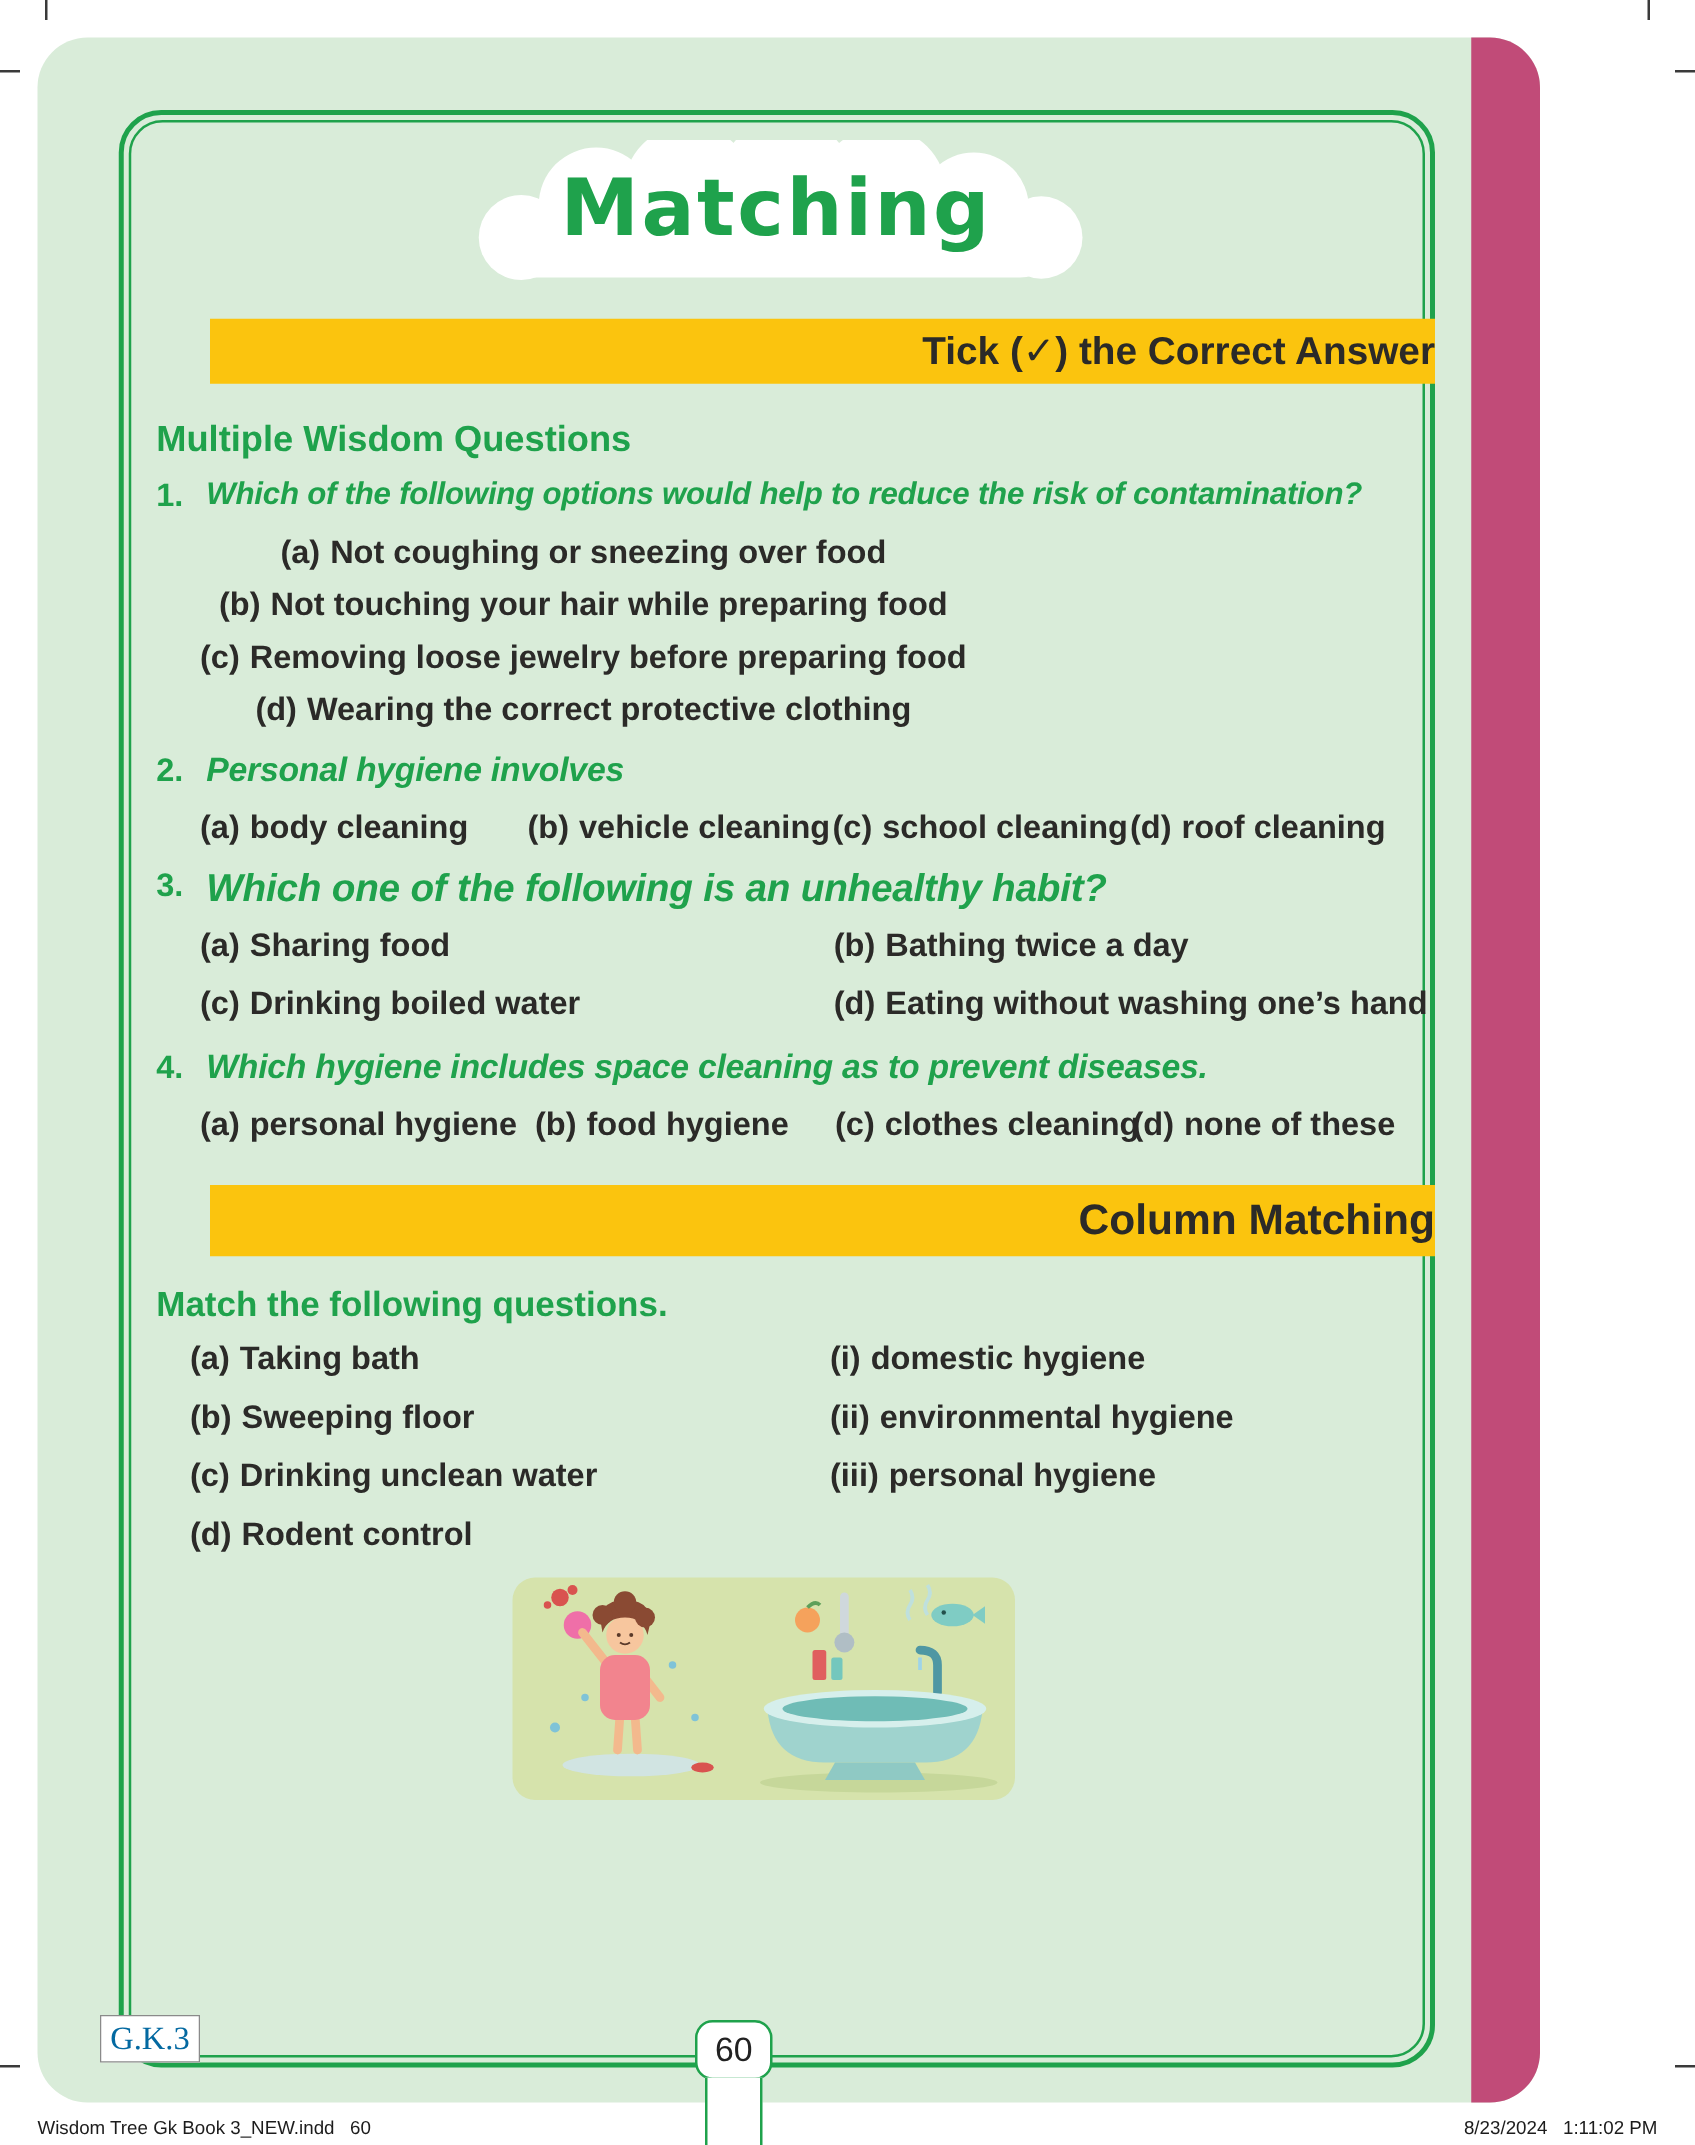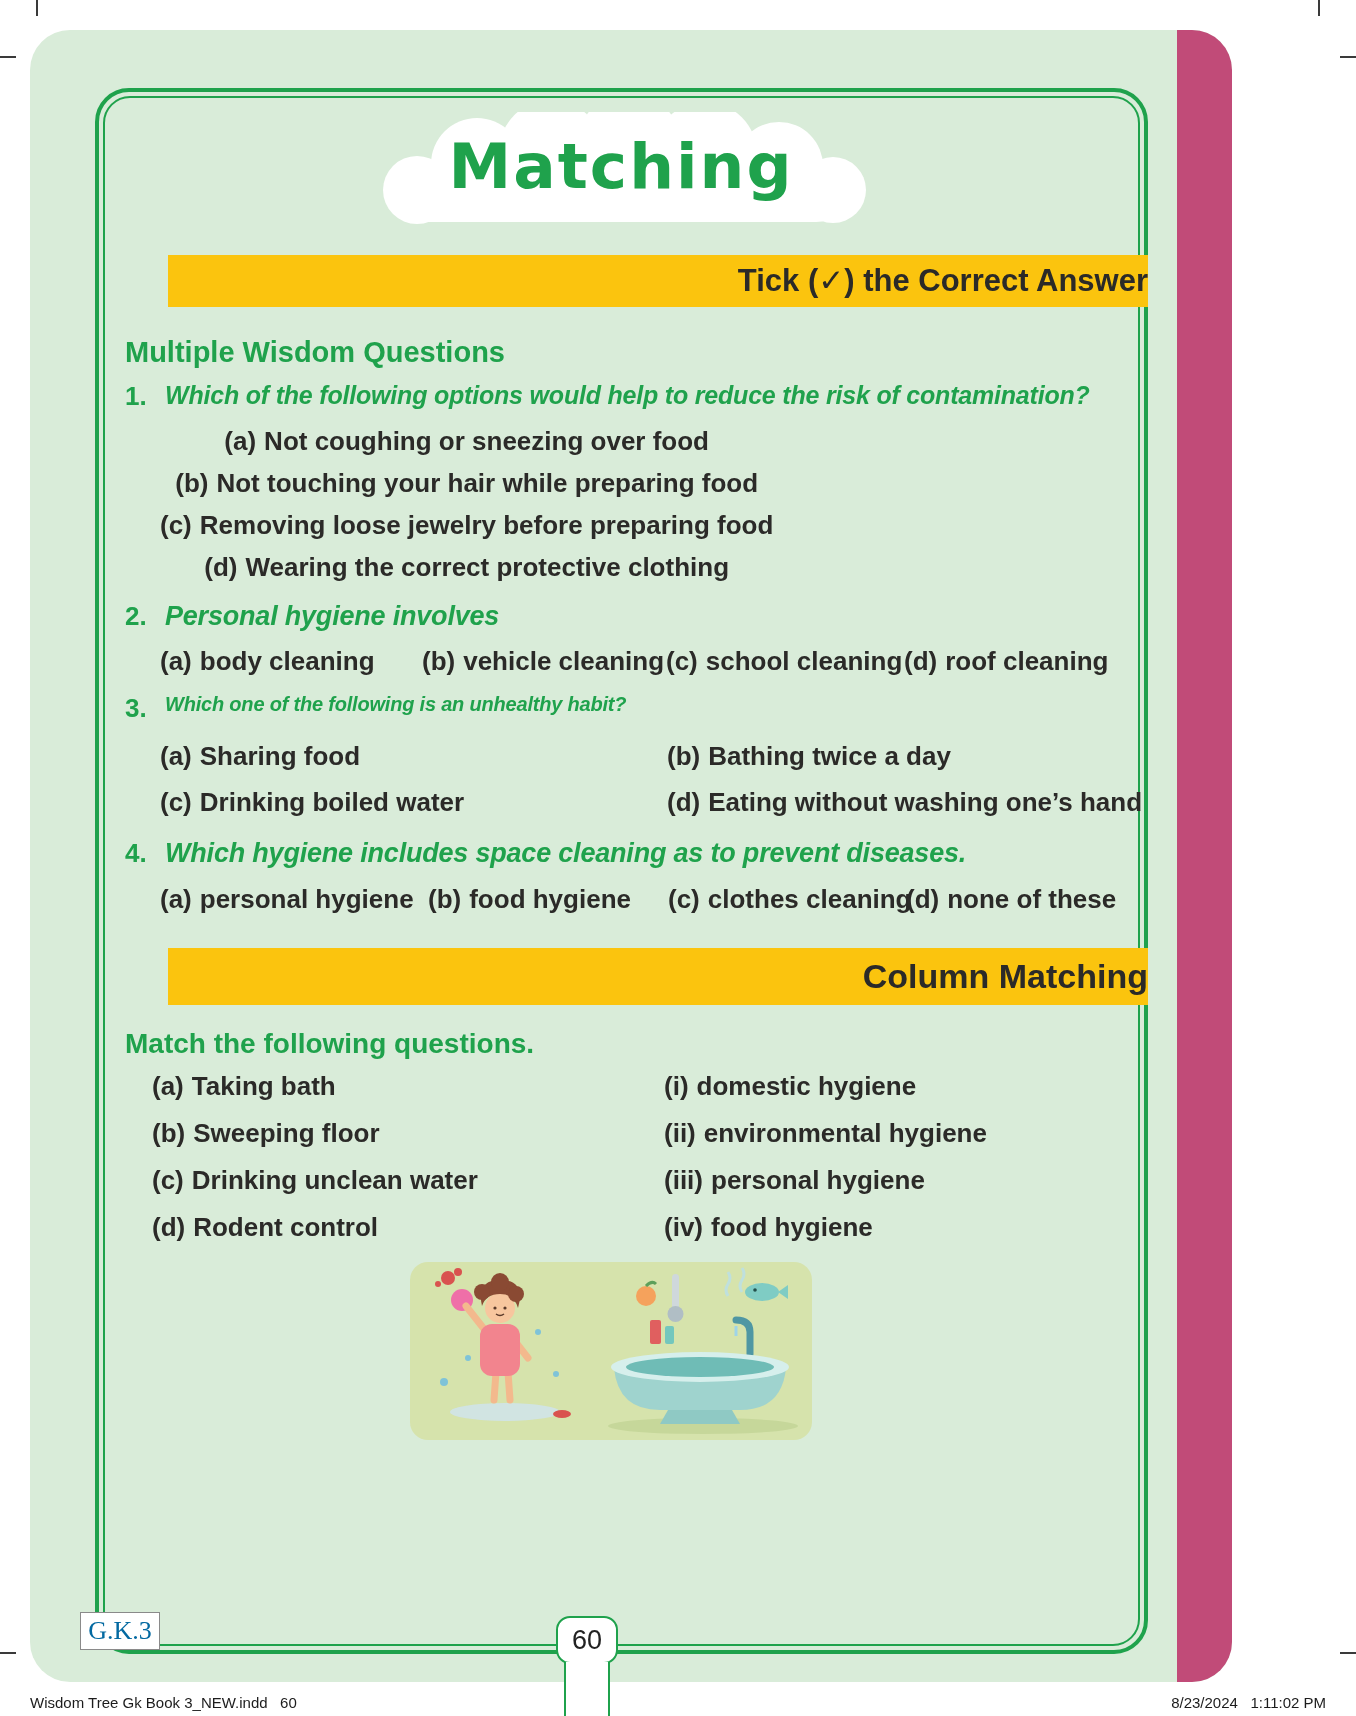--- a/index.html
+++ b/index.html
@@ -174,21 +174,21 @@
 </div>
 <div class="abs grid-inline-2" style="left:160px;top:646px;width:960px;">
   <div class="opt"><span class="lab">(a)</span><span>body cleaning</span></div>
   <div class="opt"><span class="lab">(b)</span><span>vehicle cleaning</span></div>
   <div class="opt"><span class="lab">(c)</span><span>school cleaning</span></div>
   <div class="opt"><span class="lab">(d)</span><span>roof cleaning</span></div>
 </div>
 
 <div class="abs q-line" style="left:125px;top:693px;">
   <span class="q-num">3.</span>
-  <span class="q-text" style="font-size:20px;">Which one of the following is an unhealthy habit?</span>
+  <span class="q-text" style="font-size:31px;">Which one of the following is an unhealthy habit?</span>
 </div>
 <div class="abs grid-2col" style="left:160px;top:740px;width:960px;">
   <div class="opt"><span class="lab">(a)</span><span>Sharing food</span></div>
   <div class="opt"><span class="lab">(b)</span><span>Bathing twice a day</span></div>
   <div class="opt"><span class="lab">(c)</span><span>Drinking boiled water</span></div>
   <div class="opt"><span class="lab">(d)</span><span>Eating without washing one’s hand</span></div>
 </div>
 
 <div class="abs q-line" style="left:125px;top:838px;">
   <span class="q-num">4.</span>
@@ -206,21 +206,20 @@
 <div class="abs green-h" style="left:125px;top:1028px;">Match the following questions.</div>
 
 <div class="abs match-grid" style="left:152px;top:1070px;width:970px;">
   <div class="opt"><span class="lab">(a)</span><span>Taking bath</span></div>
   <div class="opt"><span class="lab">(i)</span><span>domestic hygiene</span></div>
   <div class="opt"><span class="lab">(b)</span><span>Sweeping floor</span></div>
   <div class="opt"><span class="lab">(ii)</span><span>environmental hygiene</span></div>
   <div class="opt"><span class="lab">(c)</span><span>Drinking unclean water</span></div>
   <div class="opt"><span class="lab">(iii)</span><span>personal hygiene</span></div>
   <div class="opt"><span class="lab">(d)</span><span>Rodent control</span></div>
-  <div class="opt"><span class="lab">(iv)</span><span>food hygiene</span></div>
 </div>
 
 <div class="abs illu">
   <svg width="402" height="178" viewBox="0 0 402 178">
 
     <ellipse cx="95" cy="150" rx="55" ry="9" fill="#cfe3f0" opacity="0.8"></ellipse>
     <ellipse cx="293" cy="164" rx="95" ry="8" fill="#c6d79a"></ellipse>
 
     <circle cx="38" cy="16" r="7" fill="#d9534f"></circle>
     <circle cx="48" cy="10" r="4" fill="#d9534f"></circle>

